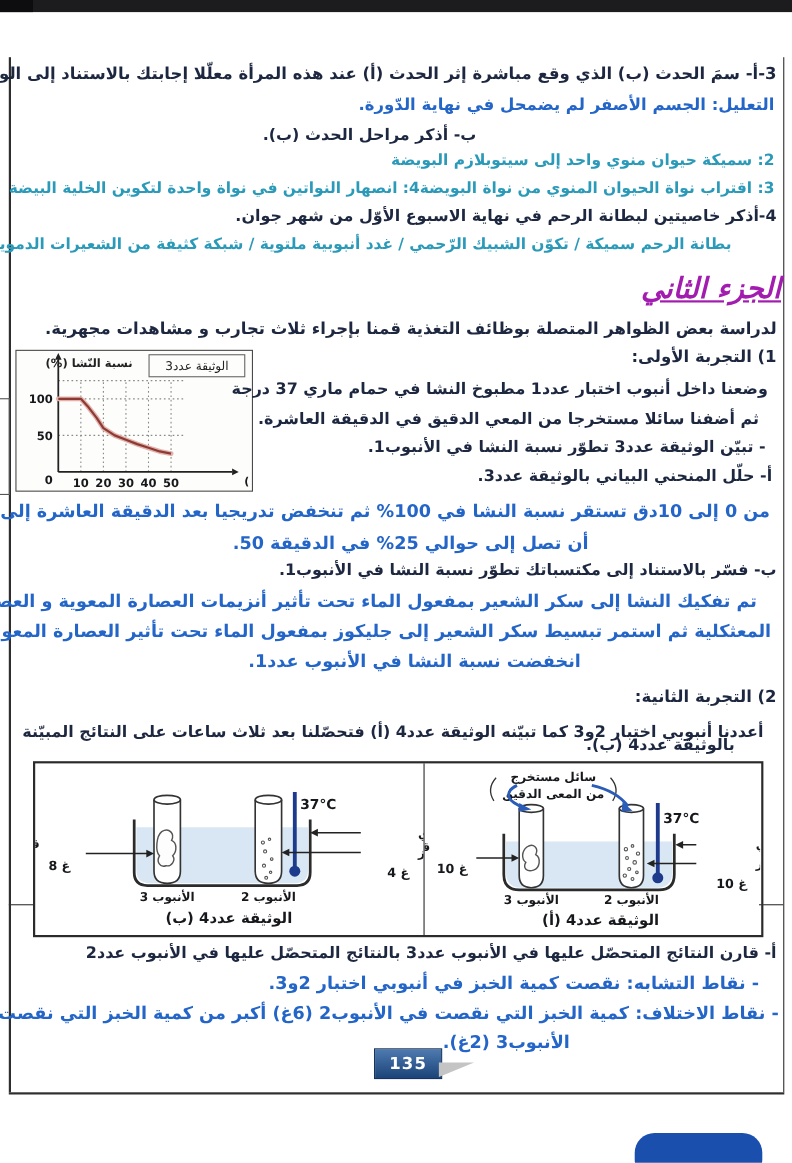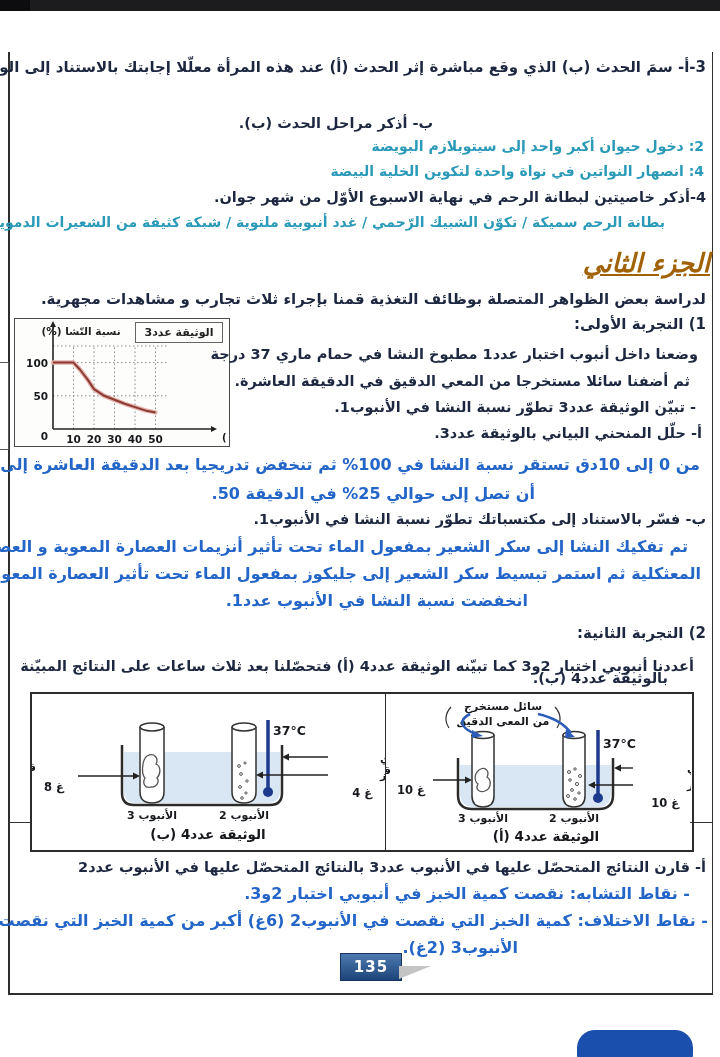--- a/index.html
+++ b/index.html
@@ -7,24 +7,24 @@
        font-family:"DejaVu Sans",sans-serif;}
   .t{position:absolute;font-weight:bold;white-space:nowrap;direction:rtl;line-height:1.25}
   .row{position:absolute;display:flex;justify-content:space-between;direction:rtl;font-weight:bold;white-space:nowrap}
   .ink{color:#1d2840}
   .blue{color:#2465c8}
   .teal{color:#2a9ab8}.s14{font-size:14px}.s145{font-size:14.5px}.s15{font-size:15px}.s16{font-size:16px}
   .topbar{position:absolute;left:0;top:0;width:720px;height:11px;background:#1c1c1e}
   .topbar-sq{position:absolute;left:0;top:0;width:30px;height:11px;background:#0d0d10}
   .vline{position:absolute;width:0}
   .part2-title{position:absolute;right:10px;top:248px;font-weight:bold;font-style:italic;
-      font-size:26px;color:#a16207;text-decoration:underline;direction:rtl;letter-spacing:-1px}
+      font-size:26px;color:#a21caf;text-decoration:underline;direction:rtl;letter-spacing:-1px}
   .chart-box{position:absolute;left:14px;top:318px;width:214px;height:127px;border:1.5px solid #4a4a4a;background:#fdfdfb}
   .chart-title-box{position:absolute;left:120px;top:3px;width:86px;height:19px;border:1px solid #666;
-      font-size:11px;font-weight:bold;color:#222;display:flex;align-items:center;justify-content:center;direction:rtl}
+      font-size:11px;font-weight:normal;color:#222;display:flex;align-items:center;justify-content:center;direction:rtl}
   .chart-ylabel{position:absolute;left:14px;top:6px;width:104px;font-size:10.5px;font-weight:bold;color:#222;direction:rtl;text-align:center}
   .diagram-box{position:absolute;left:30px;top:692px;width:660px;height:156px;border:2px solid #2b2b2b;display:flex;background:#fff}
   .panel{position:relative;height:100%}
   .panel-b{width:353px;border-right:1.5px solid #2b2b2b}
   .panel-a{width:305px;flex:1}
   svg text{font-family:"DejaVu Sans",sans-serif;font-weight:bold;fill:#16181c}
   .badge{position:absolute;left:340px;top:953px;width:60px;height:26px;
       background:linear-gradient(180deg,#4d7ab0 0%,#2c5档a 45%,#1c4478 100%);
       background:linear-gradient(180deg,#4d7ab0,#1c4478);
       border:1px solid #15335c;color:#fff;font-weight:bold;font-size:15px;
@@ -42,26 +42,28 @@
     <div class="topbar-sq"></div>
   </div>
 
 <div class="vline" style="left:8px;top:52px;height:941px;border-left:2px solid #2e2e2e"></div>
 <div class="vline" style="left:712px;top:52px;height:941px;border-left:1.5px solid #2e2e2e"></div>
 <div class="stub" style="left:8px;top:993px;width:705px;border-top:2px solid #2e2e2e"></div>
 <div class="fragment"></div>
 
 <div class="t ink s15" style="top:58px;right:14px">3-أ- سمَ الحدث (ب) الذي وقع مباشرة إثر الحدث (أ) عند هذه المرأة معلّلا إجابتك بالاستناد إلى الوثيقة عدد2.</div>
 <div class="row blue s15" style="top:86px;right:16px;left:44px">
+  <span>التعليل: الجسم الأصفر لم يضمحل في نهاية الدّورة.</span>
 </div>
 <div class="t ink s145" style="top:114px;right:287px">ب- أذكر مراحل الحدث (ب).</div>
 <div class="row teal s14" style="top:138px;right:16px;left:32px">
-  <span>2: دخول حيوان أكبر واحد إلى سيتوبلازم البويضة</span>
+  <span>2: سميكة حيوان منوي واحد إلى سيتوبلازم البويضة</span>
 </div>
 <div class="row teal s14" style="top:163px;right:16px;left:32px">
+  <span>3: اقتراب نواة الحيوان المنوي من نواة البويضة</span>
   <span>4: انصهار النواتين في نواة واحدة لتكوين الخلية البيضة</span>
 </div>
 <div class="t ink s145" style="top:188px;right:14px">4-أذكر خاصيتين لبطانة الرحم في نهاية الاسبوع الأوّل من شهر جوان.</div>
 <div class="t teal s14" style="top:214px;right:55px">بطانة الرحم سميكة   /   تكوّن الشبيك الرّحمي  /  غدد أنبوبية ملتوية / شبكة كثيفة من الشعيرات الدموية</div>
 
 <div class="part2-title">الجزء الثاني</div>
 <div class="t ink s15" style="top:290px;right:14px">لدراسة بعض الظواهر المتصلة بوظائف التغذية قمنا بإجراء ثلاث تجارب و مشاهدات مجهرية.</div>
 <div class="t ink s15" style="top:315px;right:14px">1) التجربة الأولى:</div>
 
 <div class="chart-box">

